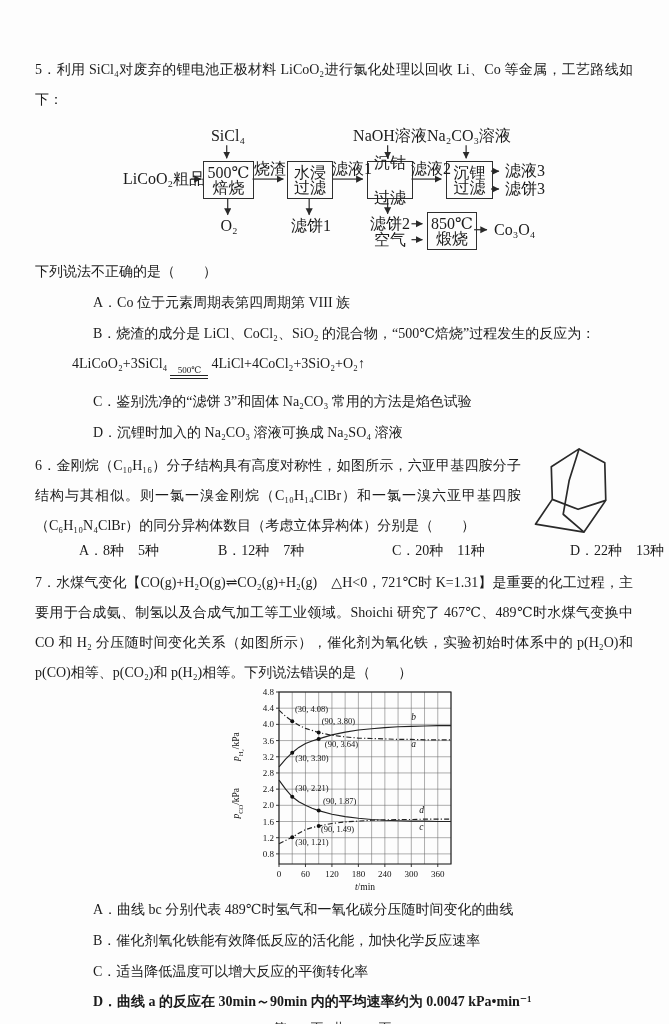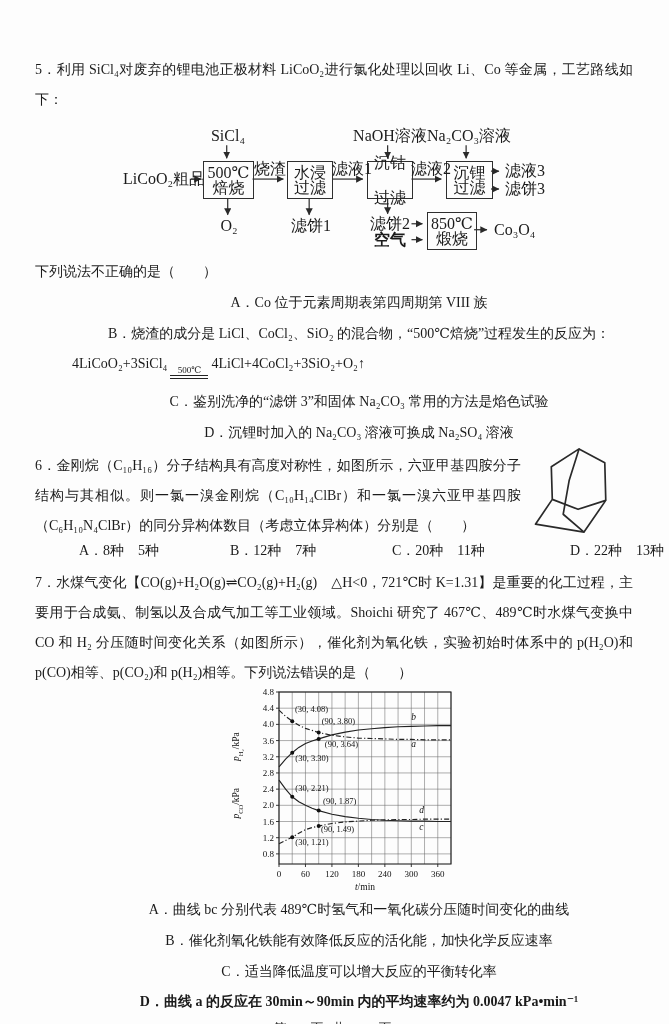--- a/index.html
+++ b/index.html
@@ -5,42 +5,42 @@
   html,body{margin:0;padding:0;background:#cfcfcf;}
   .page{
     position:relative;width:669px;height:1024px;margin:0 auto;
     background:#fdfdfd;color:#1b1b1b;box-sizing:border-box;
     padding:55px 36px 0 35px;
     font-family:"Liberation Serif","DejaVu Serif",serif;
     font-size:14px;overflow:hidden;
   }
   .stem{margin:0;line-height:30px;text-align:justify;}
   .oneline{line-height:19px;margin:0;}
-  .opt{margin:8px;padding-left:50px;line-height:19px;text-align:center;}
+  .opt{margin:8px;padding-left:50px;line-height:19px;}
   
   .fd{position:relative;height:126px;margin-top:12px;font-size:16px;}
   .fd svg.arrows{position:absolute;left:0;top:0;width:100%;height:100%;}
   .fd .lab{position:absolute;white-space:nowrap;line-height:14px;}
   .fd .ctr{text-align:center;}
   .fd .box{
     position:absolute;border:1.2px solid #2f2f2f;box-sizing:border-box;
     display:flex;flex-direction:column;align-items:center;justify-content:center;
     line-height:15px;text-align:center;background:transparent;
   }
   
   .eqline{margin:6px 0 0 0;padding-left:37px;line-height:26px;white-space:nowrap;}
   .eqstack{display:inline-flex;flex-direction:column;align-items:center;vertical-align:-5px;margin:0 3px;}
   .eqcond{font-size:9px;line-height:10px;}
   .dbl{width:38px;height:4px;border-top:1.3px solid #222;border-bottom:1.3px solid #222;box-sizing:border-box;}
   
   .q6wrap{margin-top:9px;}
   .mol{float:right;width:100px;height:104px;margin:-14px 0 0 12px;}
   .q6opts{position:relative;height:19px;margin-top:1px;}
   .q6opts span{position:absolute;top:0;white-space:nowrap;}
-  .q6opts .oA{left:44px;font-family:Liberation Serif, serif;} .q6opts .oB{left:195px;} .q6opts .oC{left:357px;} .q6opts .oD{left:535px;text-align:center;}
+  .q6opts .oA{left:44px;font-family:Liberation Serif, serif;} .q6opts .oB{left:183px;} .q6opts .oC{left:357px;} .q6opts .oD{left:535px;text-align:center;}
   .clear{clear:both;}
   
   .chartwrap{width:232px;margin-left:192px;}
   .chartwrap svg{display:block;}
   .tick{font-size:9px;fill:#111;font-family:"Liberation Serif",serif;}
   .axlab{font-size:9.5px;fill:#111;font-family:"Liberation Serif",serif;}
   .ann{font-size:8.5px;fill:#111;font-family:"Liberation Serif",serif;}
   .curvelab{font-size:9.5px;fill:#111;font-style:italic;font-family:"Liberation Serif",serif;}
   
   .footer{text-align:center;font-size:12.5px;margin-top:3px;letter-spacing:3px;line-height:18px;}
@@ -108,21 +108,21 @@
     </div>
 
     <div class="lab ctr" style="left:219px;top:35px;width:32px;">烧渣</div>
     <div class="lab ctr" style="left:297px;top:35px;width:36px;">滤液1</div>
     <div class="lab ctr" style="left:376px;top:35px;width:36px;">滤液2</div>
     <div class="lab" style="left:470px;top:37px;">滤液3</div>
     <div class="lab" style="left:470px;top:55px;">滤饼3</div>
     <div class="lab ctr" style="left:180px;top:92px;width:28px;">O₂</div>
     <div class="lab ctr" style="left:254px;top:92px;width:44px;">滤饼1</div>
     <div class="lab ctr" style="left:333px;top:90px;width:44px;">滤饼2</div>
-    <div class="lab ctr" style="left:333px;top:106px;width:44px;font-weight:bold;">空气</div>
+    <div class="lab ctr" style="left:333px;top:106px;width:44px;">空气</div>
     <div class="lab" style="left:459px;top:96px;">Co₃O₄</div>
   </div>
 
   <p class="oneline mt9">下列说法不正确的是（　　）</p>
   <p class="opt mt12">A．Co 位于元素周期表第四周期第 VIII 族</p>
   <p class="opt mt12">B．烧渣的成分是 LiCl、CoCl₂、SiO₂ 的混合物，“500℃焙烧”过程发生的反应为：</p>
 
   <div class="eqline">
     <span>4LiCoO₂+3SiCl₄</span><span class="eqstack">
         <span class="eqcond">500℃</span>

